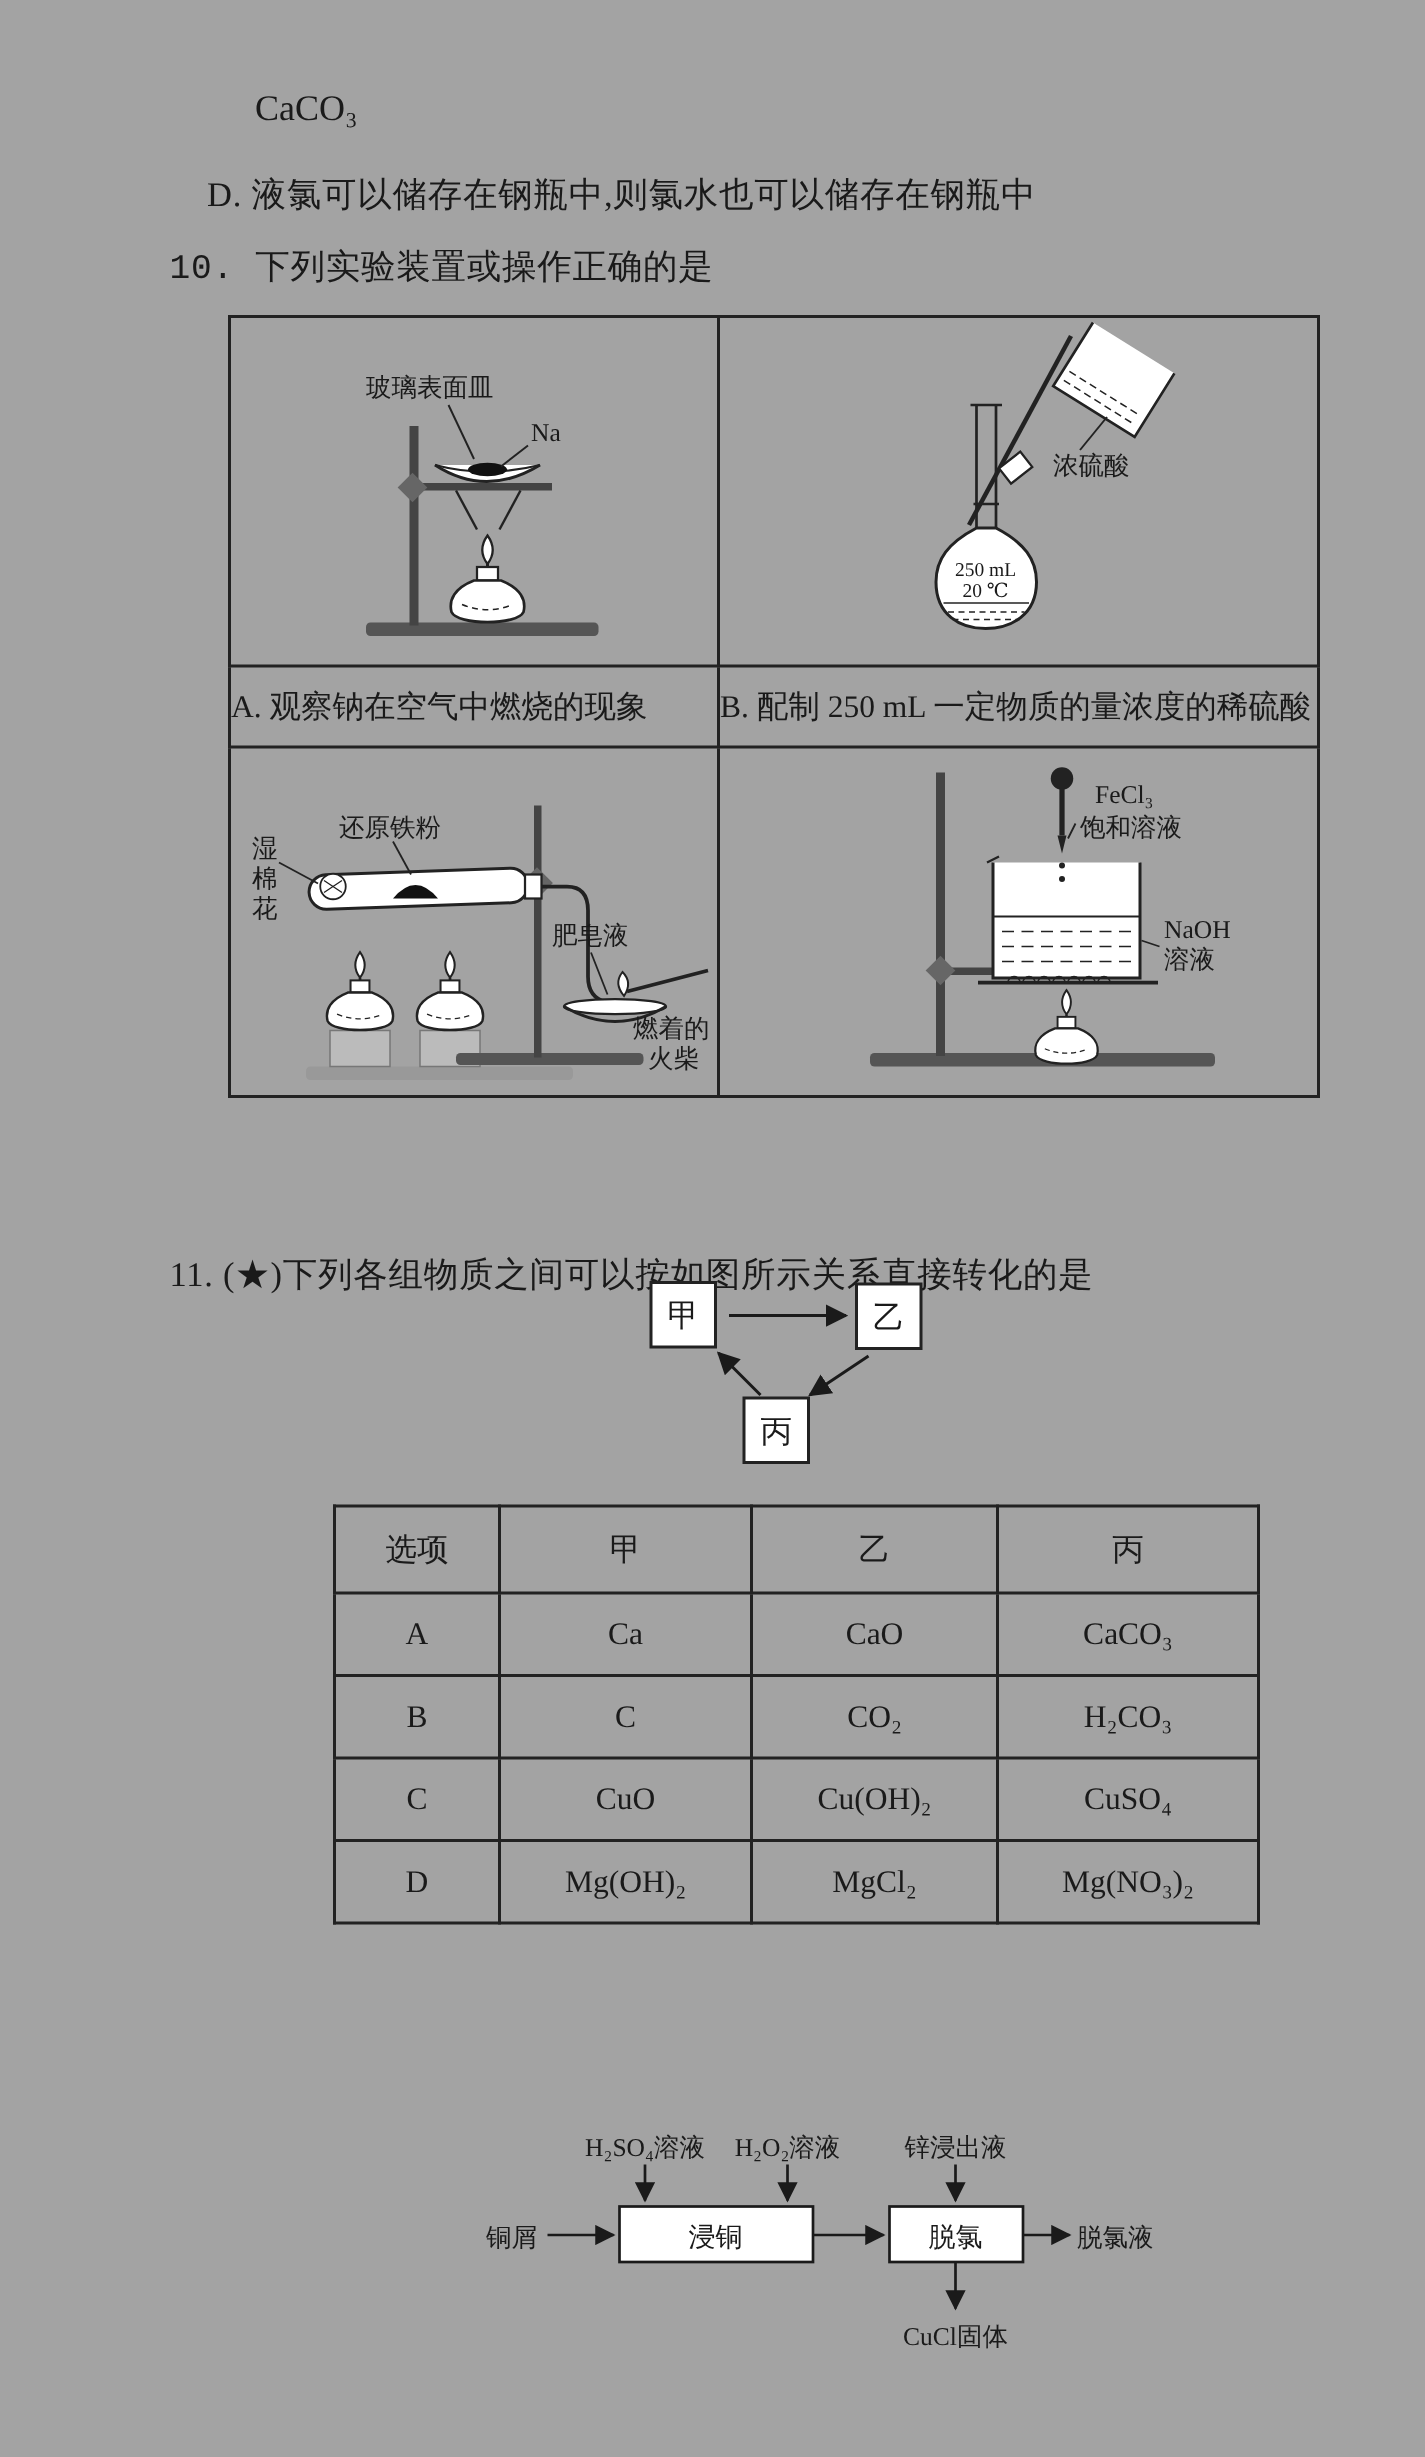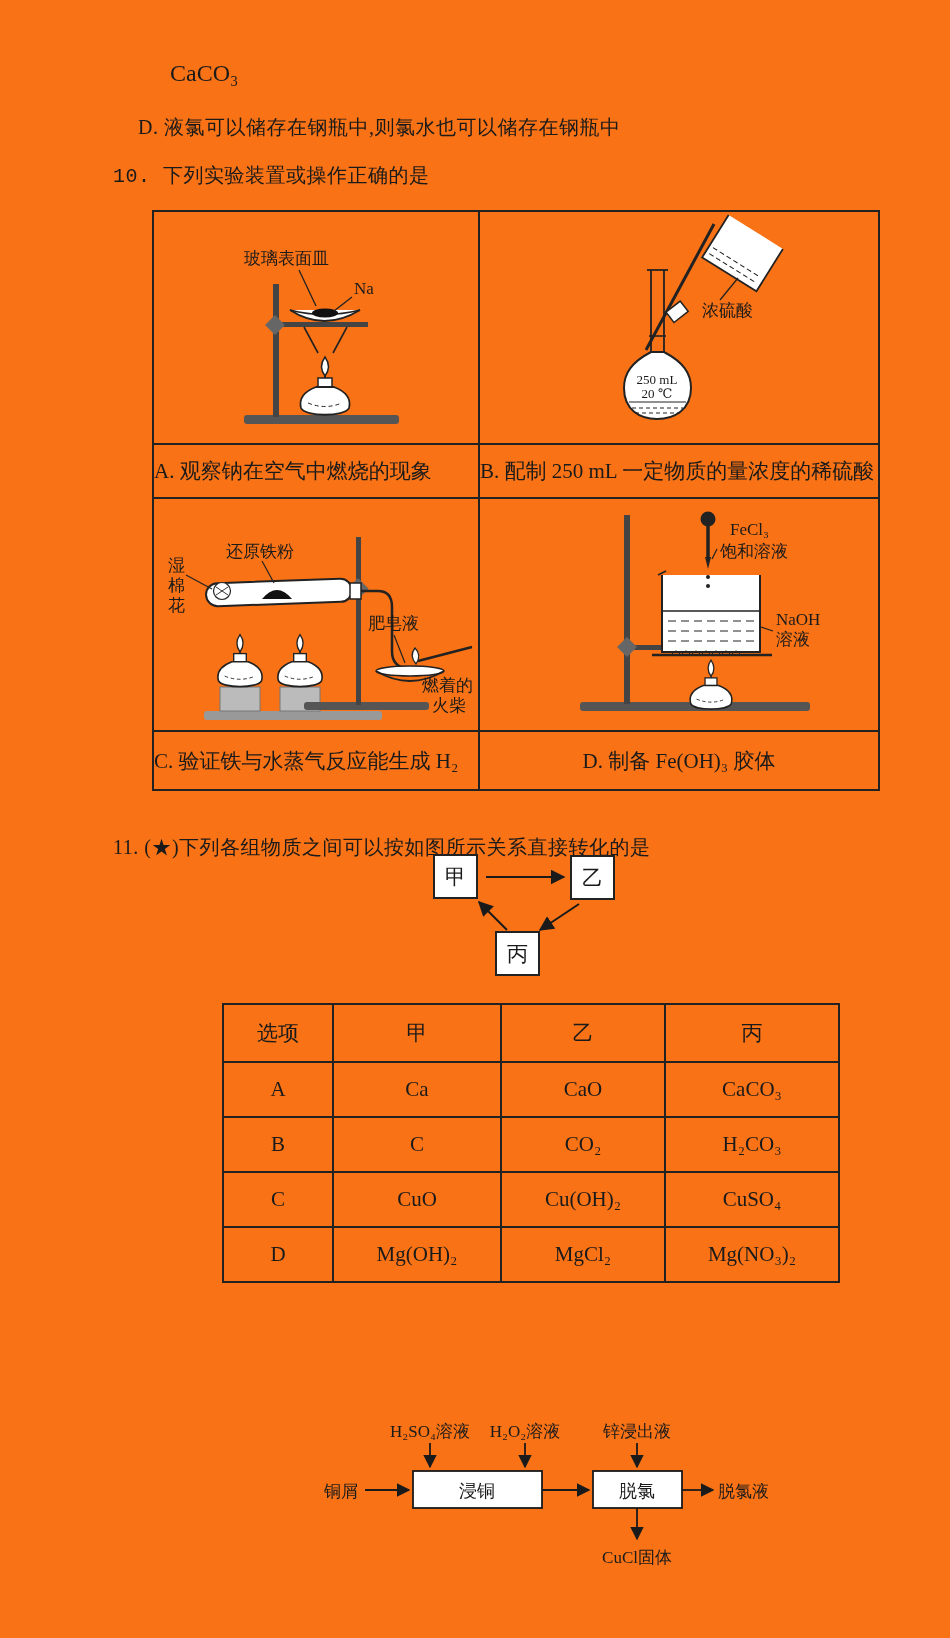--- a/index.html
+++ b/index.html
@@ -1,20 +1,20 @@
 <!DOCTYPE html>
 <html><head>
 <meta charset="utf-8">
 <style>
   html,body{margin:0;padding:0;background:#ffffff;}
-  .page{position:relative;width:950px;height:1638px;background:#f97316;overflow:hidden;
+  .page{position:relative;width:950px;height:1638px;background:#a3a3a3;overflow:hidden;
         font-family:"Liberation Serif","DejaVu Serif",serif;color:#1a1a1a;}
   .t{position:absolute;white-space:nowrap;color:#1a1a1a;}
   .fs-big{font-size:24px;}
-  .fs-line{font-size:20px;letter-spacing:0.5px;}
+  .fs-line{font-size:23px;letter-spacing:0.5px;}
   
   .q10tbl{position:absolute;left:152px;top:210px;width:726px;border-collapse:collapse;table-layout:fixed;padding-left:20px;}
   .q10tbl td{border:2px solid #222;padding:0;vertical-align:middle;}
   .q10tbl td.diag{height:231px;}
   .q10tbl td.cap{height:52px;font-size:21px;}
   .q10tbl td.cap2{height:57px;font-size:21px;}
   .capA{padding-left:22px;margin-top:40px;}
   .capB{padding-left:10px;}
   .capC{padding-left:8px;}
   .capD{text-align:center;}
@@ -192,24 +192,20 @@
           <use href="#lamp-g" transform="translate(231,184) scale(0.85)"></use>
           <text x="250" y="36" font-size="17">FeCl₃</text>
           <text x="240" y="58" font-size="17">饱和溶液</text>
           <line x1="237" y1="50" x2="232" y2="60" stroke="#222" stroke-width="1.2"></line>
           <text x="296" y="126" font-size="17">NaOH</text>
           <text x="296" y="146" font-size="17">溶液</text>
           <line x1="293" y1="132" x2="281" y2="128" stroke="#222" stroke-width="1.2"></line>
         </svg>
       </td>
     </tr>
-    <tr>
-      <td class="cap2 capC">C. 验证铁与水蒸气反应能生成 H₂</td>
-      <td class="cap2 capD">D. 制备 Fe(OH)₃ 胶体</td>
-    </tr>
   </tbody>
     </table>
 
   <div class="t fs-line" style="left:113px;top:810px;margin-top:24px;">11. (★)下列各组物质之间可以按如图所示关系直接转化的是</div>
 
   <svg class="t" style="left:418px;top:846px;" width="230" height="150" viewBox="0 0 230 150">
     <rect x="16" y="9" width="43" height="43" fill="#fff" stroke="#222" stroke-width="2"></rect>
     <text x="37.5" y="38" font-size="21" text-anchor="middle">甲</text>
     <rect x="153" y="10" width="43" height="43" fill="#fff" stroke="#222" stroke-width="2"></rect>
     <text x="174.5" y="39" font-size="21" text-anchor="middle">乙</text>

